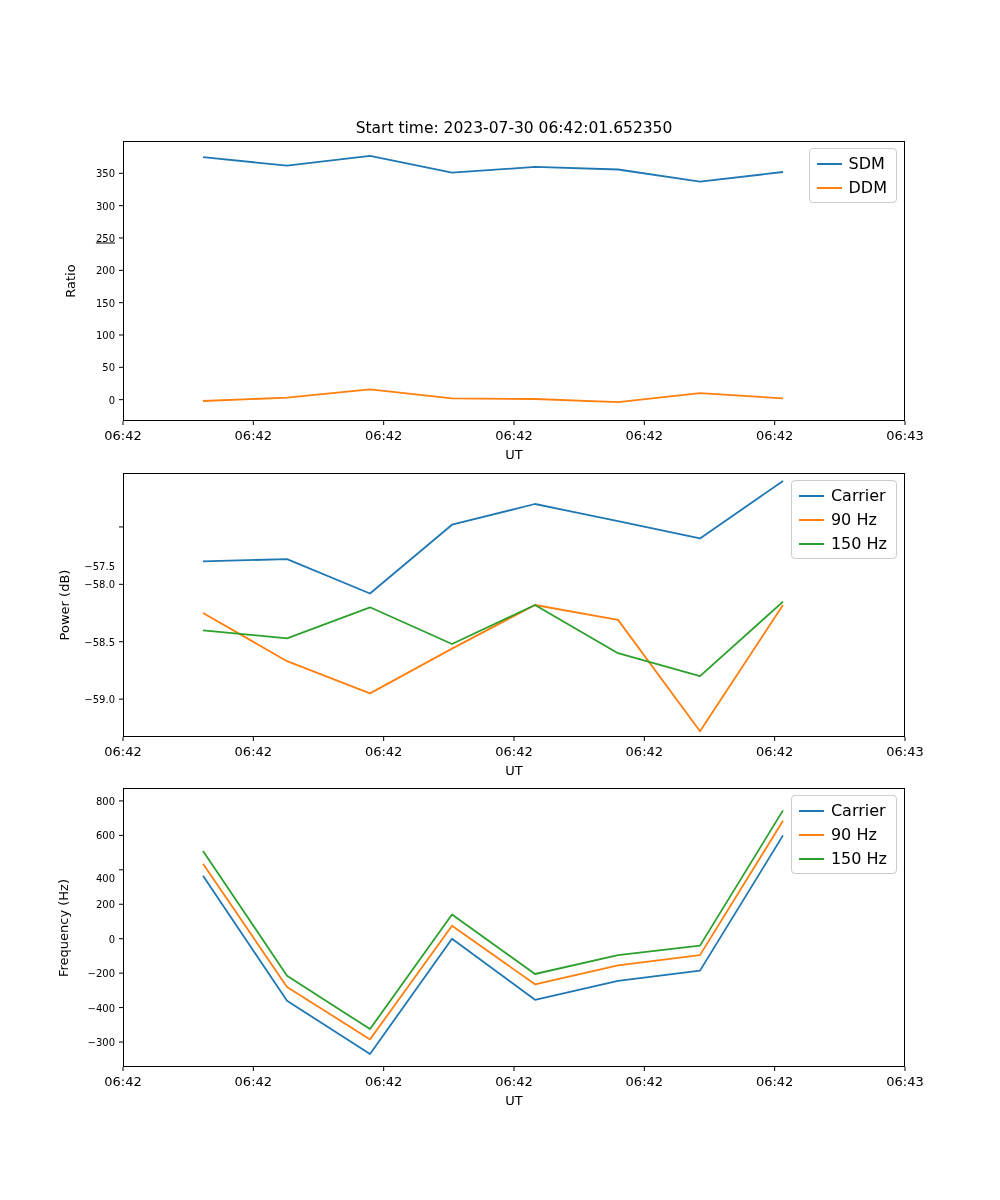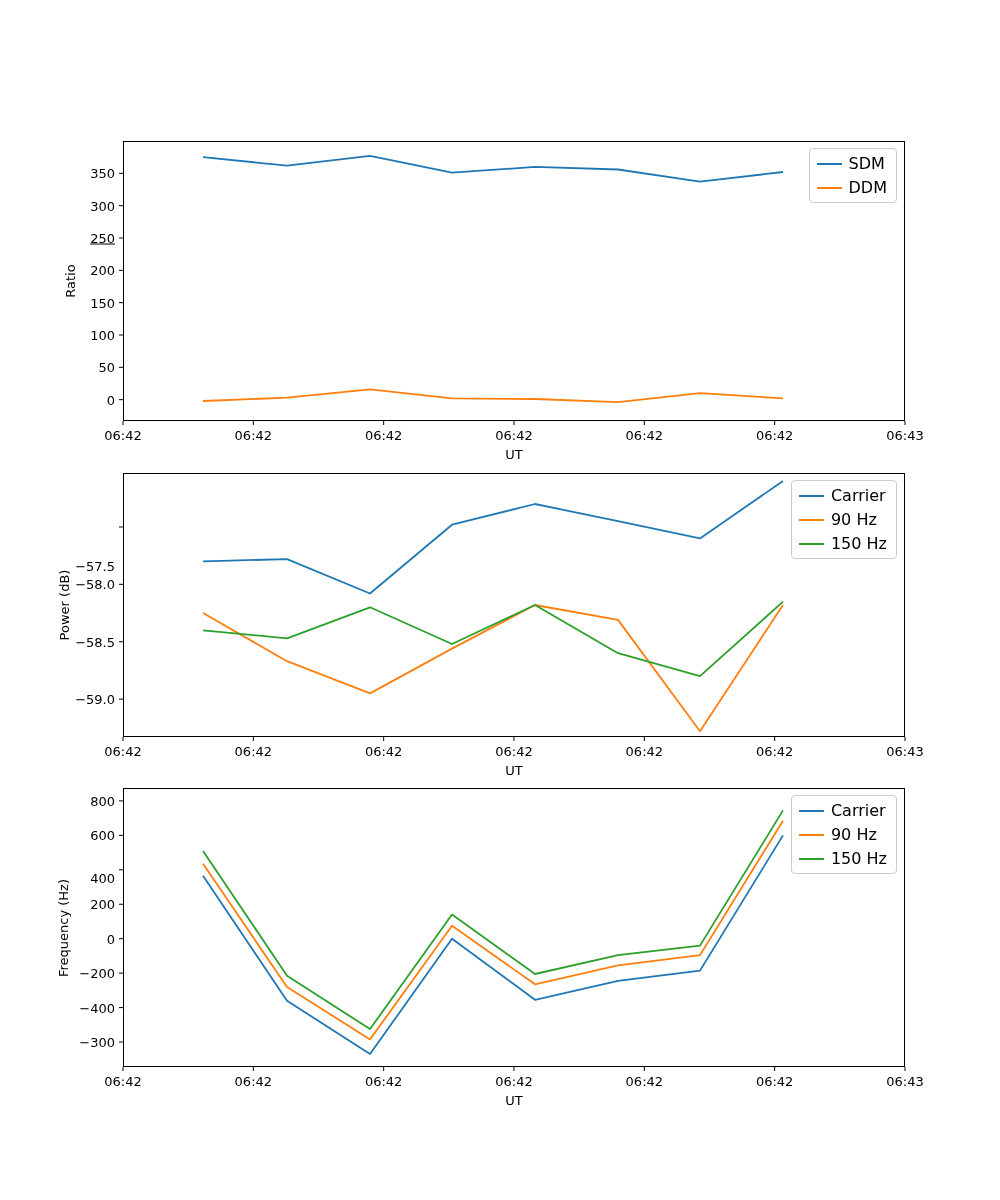--- a/index.html
+++ b/index.html
@@ -7,21 +7,21 @@
     position:relative;width:1000px;height:1200px;background:#ffffff;
     font-family:"DejaVu Sans",sans-serif;color:#000;overflow:hidden;
   }
   .fig-title{
     position:absolute;left:514px;top:119px;transform:translateX(-50%);
     font-size:15.5px;white-space:nowrap;
   }
   .axes{position:absolute;}
   .axes svg{position:absolute;left:0;top:0;overflow:visible;}
   .ytick-label{
-    position:absolute;transform:translateY(-50%);font-size:13px;
+    position:absolute;transform:translateY(-50%);font-size:10px;
     white-space:nowrap;text-align:left;
   }
   .xtick-label{
     position:absolute;transform:translateX(-50%);font-size:13px;white-space:nowrap;
   }
   .axis-ylabel{
     position:absolute;top:50%;font-size:13px;white-space:nowrap;
     transform:translate(-50%,-50%) rotate(-90deg);
   }
   .axis-xlabel{
@@ -33,20 +33,21 @@
     display:flex;flex-direction:column;gap:5px;
   }
   .legend-row{display:flex;align-items:center;gap:7px;}
   .legend-line{display:inline-block;width:25px;height:2px;flex:0 0 25px;}
   .legend-label{font-size:16px;white-space:nowrap;}
 </style>
 </head>
 <body>
 
 <div class="figure">
+  <div class="fig-title">Start time: 2023-07-30 06:42:01.652350</div>
   <div class="axes" id="chart-0" style="left: 123px; top: 141px; width: 782px; height: 280px;">
       <div class="xtick-label" style="left: 0px; top: 287px;">06:42</div>
       <div class="xtick-label" style="left: 130.333px; top: 287px;">06:42</div>
       <div class="xtick-label" style="left: 260.667px; top: 287px;">06:42</div>
       <div class="xtick-label" style="left: 391px; top: 287px;">06:42</div>
       <div class="xtick-label" style="left: 521.333px; top: 287px;">06:42</div>
       <div class="xtick-label" style="left: 651.667px; top: 287px;">06:42</div>
       <div class="xtick-label" style="left: 782px; top: 287px;">06:43</div>
       <div class="ytick-label" style="right: calc(100% + 8px); top: 258.661px;">0</div>
       <div class="ytick-label" style="right: calc(100% + 8px); top: 226.328px;">50</div>

